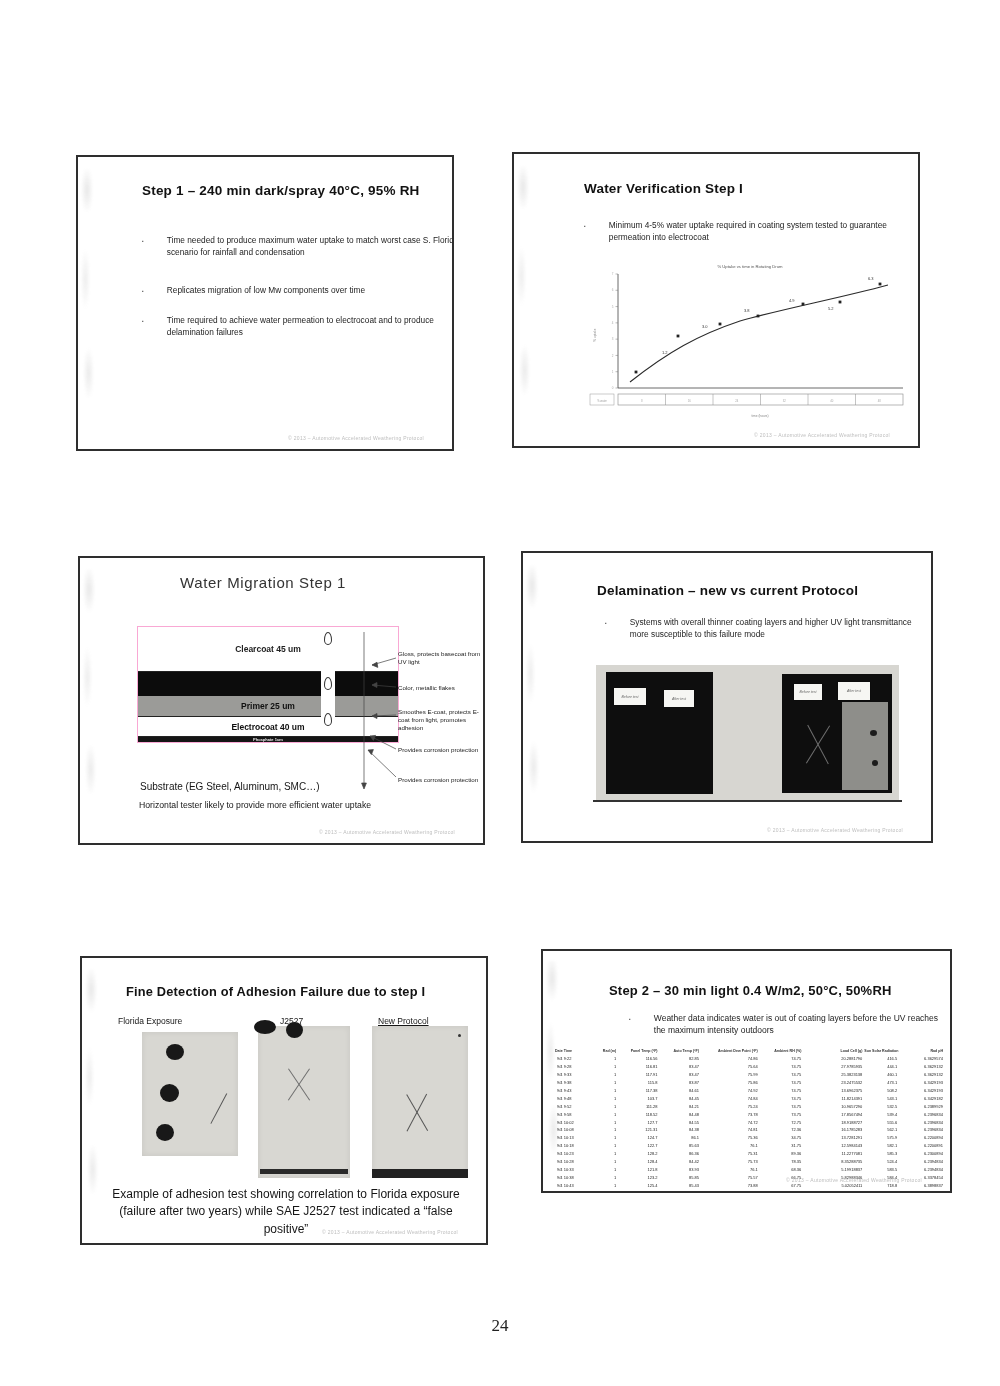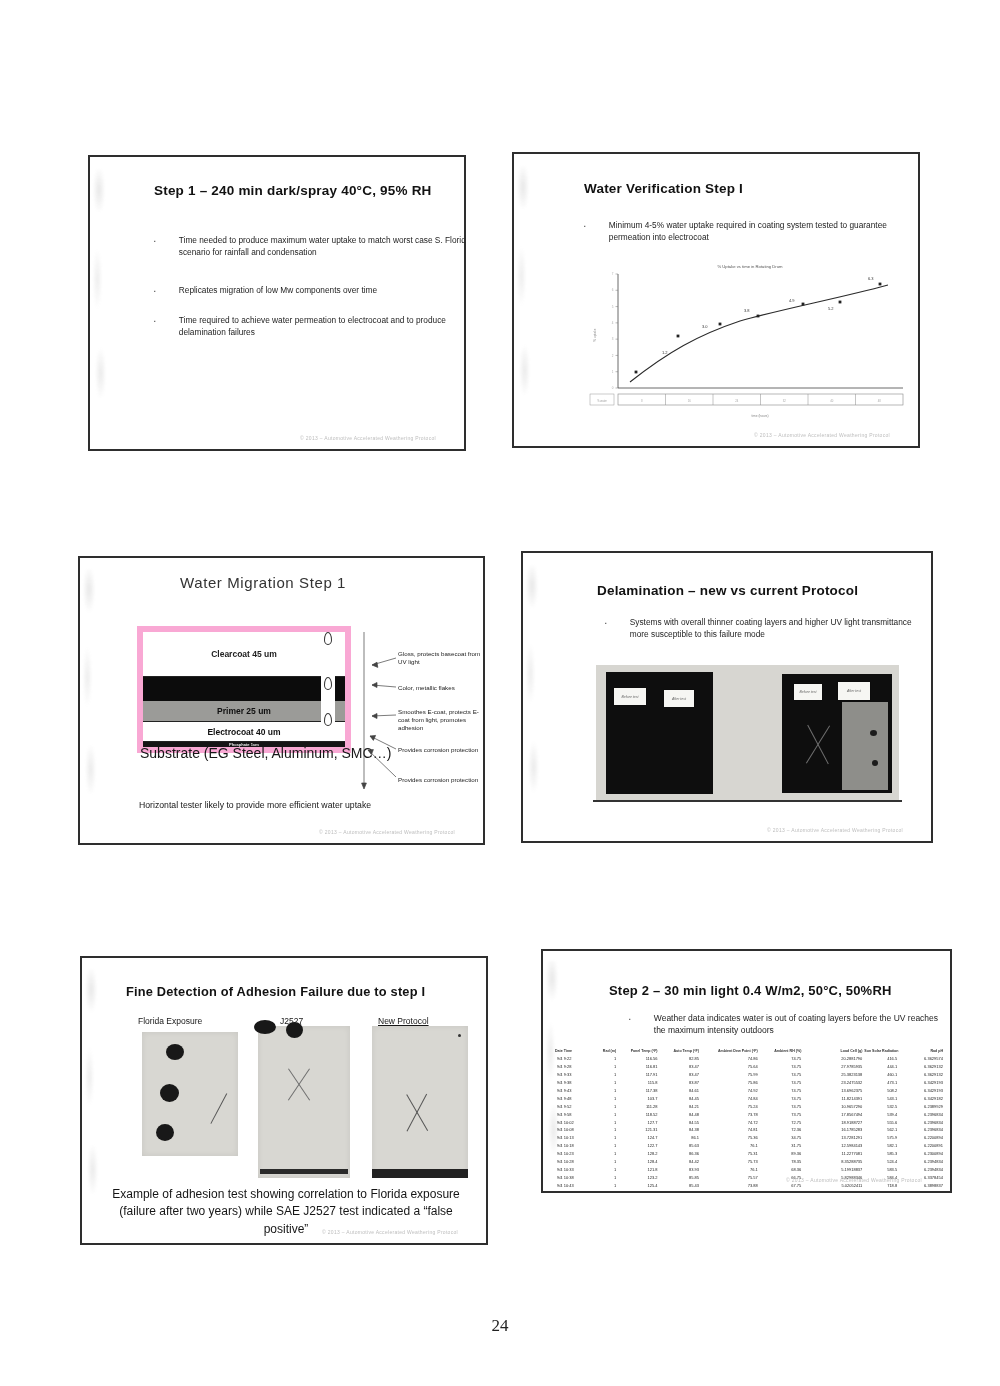--- a/index.html
+++ b/index.html
@@ -10,31 +10,31 @@
       radial-gradient(ellipse 9px 34px at 50% 8%, rgba(110,110,110,.16), transparent 70%),
       radial-gradient(ellipse 7px 44px at 40% 42%, rgba(110,110,110,.12), transparent 70%),
       radial-gradient(ellipse 8px 38px at 60% 78%, rgba(110,110,110,.14), transparent 70%);
     filter:blur(1px);}
   .stitle{position:absolute;font-weight:700;font-size:13.5px;color:#121212;letter-spacing:.2px;}
   .stitle-light{position:absolute;font-weight:400;font-size:15px;color:#333;letter-spacing:.6px;}
   .bullet{position:absolute;display:flex;gap:23px;font-size:8.3px;line-height:1.4;color:#1d1d1d;}
   .bmark{font-size:5px;color:#666;margin-top:3px;flex:0 0 auto;}
   .sfooter{position:absolute;bottom:8px;right:28px;font-size:5px;color:#bdbdbd;letter-spacing:.3px;}
   
-  .layerbox{position:absolute;left:57px;top:68px;width:214px;border:6px solid #f9a8d4;box-sizing:border-box;}
+  .layerbox{position:absolute;left:57px;top:68px;width:262px;border:1px solid #f9a8d4;box-sizing:border-box;}
   .lyr{position:relative;box-sizing:border-box;display:flex;align-items:center;justify-content:center;}
   .lyr-clear{height:44px;background:#fff;font-size:8.5px;font-weight:600;color:#222;}
   .lyr-base{height:25px;background:#0c0c0c;border-top:1px solid #222;}
   .lyr-primer{height:20px;background:#9b9b98;font-size:8.5px;font-weight:700;color:#101010;}
   .lyr-ecoat{height:20px;background:#fff;border-top:1px solid #222;font-size:8.5px;font-weight:700;color:#101010;}
   .lyr-phos{height:6px;background:#151515;font-size:4px;color:#e8e8e8;font-weight:700;border-top:1px solid #222;}
   .channel{position:absolute;background:#fff;}
   .droplet{position:absolute;width:8px;height:13px;background:#fff;border:1px solid #333;border-radius:50% 50% 50% 50%/62% 62% 40% 40%;box-sizing:border-box;}
   .anno{position:absolute;left:318px;width:86px;font-size:6.2px;line-height:1.3;color:#222;}
-  .subtext{position:absolute;font-size:14px;color:#161616;}
+  .subtext{position:absolute;font-size:10px;color:#161616;margin-top:36px;}
   .note{position:absolute;font-size:8.7px;color:#161616;padding-left:31px;}
   
   .photo{position:absolute;background:#d7d6d1;}
   .panelblk{position:absolute;background:#0e0e0e;}
   .tag{position:absolute;background:#f6f6f3;display:flex;align-items:center;justify-content:center;font-size:3.5px;color:#666;font-style:italic;box-shadow:0 0 1px rgba(0,0,0,.5);}
   .photoline{position:absolute;background:#333;}
   .xline{position:absolute;background:#6f6f6f;}
   
   .spanel{position:absolute;background:#d8d7d2;box-shadow:inset 0 0 6px rgba(0,0,0,.08);}
   .blob{position:absolute;background:#181818;border-radius:50%;}
@@ -45,21 +45,21 @@
   table.wtbl{width:100%;border-collapse:collapse;table-layout:fixed;}
   table.wtbl th{font-size:3.6px;font-weight:700;color:#333;text-align:right;padding:0 2px 2px 0;white-space:nowrap;overflow:hidden;}
   table.wtbl td{font-size:4px;color:#222;text-align:right;padding:0 2px;height:7.9px;white-space:nowrap;overflow:hidden;}
   table.wtbl th:first-child,table.wtbl td:first-child{text-align:left;}
   .pagenum{position:absolute;left:0;width:100%;top:1316px;text-align:center;font-family:"Liberation Serif",serif;font-size:17px;color:#222;}
   svg text{font-family:"Liberation Sans",sans-serif;}
 </style>
 </head>
 <body>
 
-<div class="slide" style="left:88px;top:155px;width:378px;height:296px;text-decoration:underline;">
+<div class="slide" style="left:76px;top:155px;width:378px;height:296px;text-decoration:underline;">
   <div class="stitle" style="left:64px;top:26px;width:330px;">Step 1 – 240 min dark/spray 40°C, 95% RH</div>
   <div class="bullet" style="left:64px;top:78px;width:336px;">
     <span class="bmark">▪</span>
     <span>Time needed to produce maximum water uptake to match worst case S. Florida scenario for rainfall and condensation</span>
   </div>
   <div class="bullet" style="left:64px;top:128px;width:336px;">
     <span class="bmark">▪</span>
     <span>Replicates migration of low Mw components over time</span>
   </div>
   <div class="bullet" style="left:64px;top:158px;width:336px;">
@@ -197,21 +197,21 @@
         <div class="blob" style="left:30px;top:58px;width:6px;height:6px;background:#1c1c1c;"></div>
       </div>
     </div>
   </div>
   <div class="photoline" style="left:70px;top:247px;width:309px;height:2px;"></div>
   <div class="sfooter">© 2013 – Automotive Accelerated Weathering Protocol</div>
 </div>
 
 <div class="slide" style="left:80px;top:956px;width:408px;height:289px;">
   <div class="stitle" style="left:44px;top:26px;width:350px;font-size:12.8px;">Fine Detection of Adhesion Failure due to step I</div>
-  <div class="collabel" style="left:56px;top:58px;">Florida Exposure</div>
+  <div class="collabel" style="left:36px;top:58px;">Florida Exposure</div>
   <div class="collabel" style="left:198px;top:58px;">J2527</div>
   <div class="collabel" style="left:296px;top:58px;text-decoration:underline;">New Protocol</div>
   <div class="spanel" style="left:60px;top:74px;width:96px;height:124px;">
     <div class="blob" style="left:24px;top:12px;width:18px;height:16px;"></div>
     <div class="blob" style="left:18px;top:52px;width:19px;height:18px;"></div>
     <div class="blob" style="left:14px;top:92px;width:18px;height:17px;"></div>
     <div class="xline" style="left:60px;top:76px;width:34px;height:1.4px;transform:rotate(-62deg);background:#555;"></div>
   </div>
   <div class="spanel" style="left:176px;top:68px;width:92px;height:152px;">
     <div class="blob" style="left:-4px;top:-6px;width:22px;height:14px;"></div>

